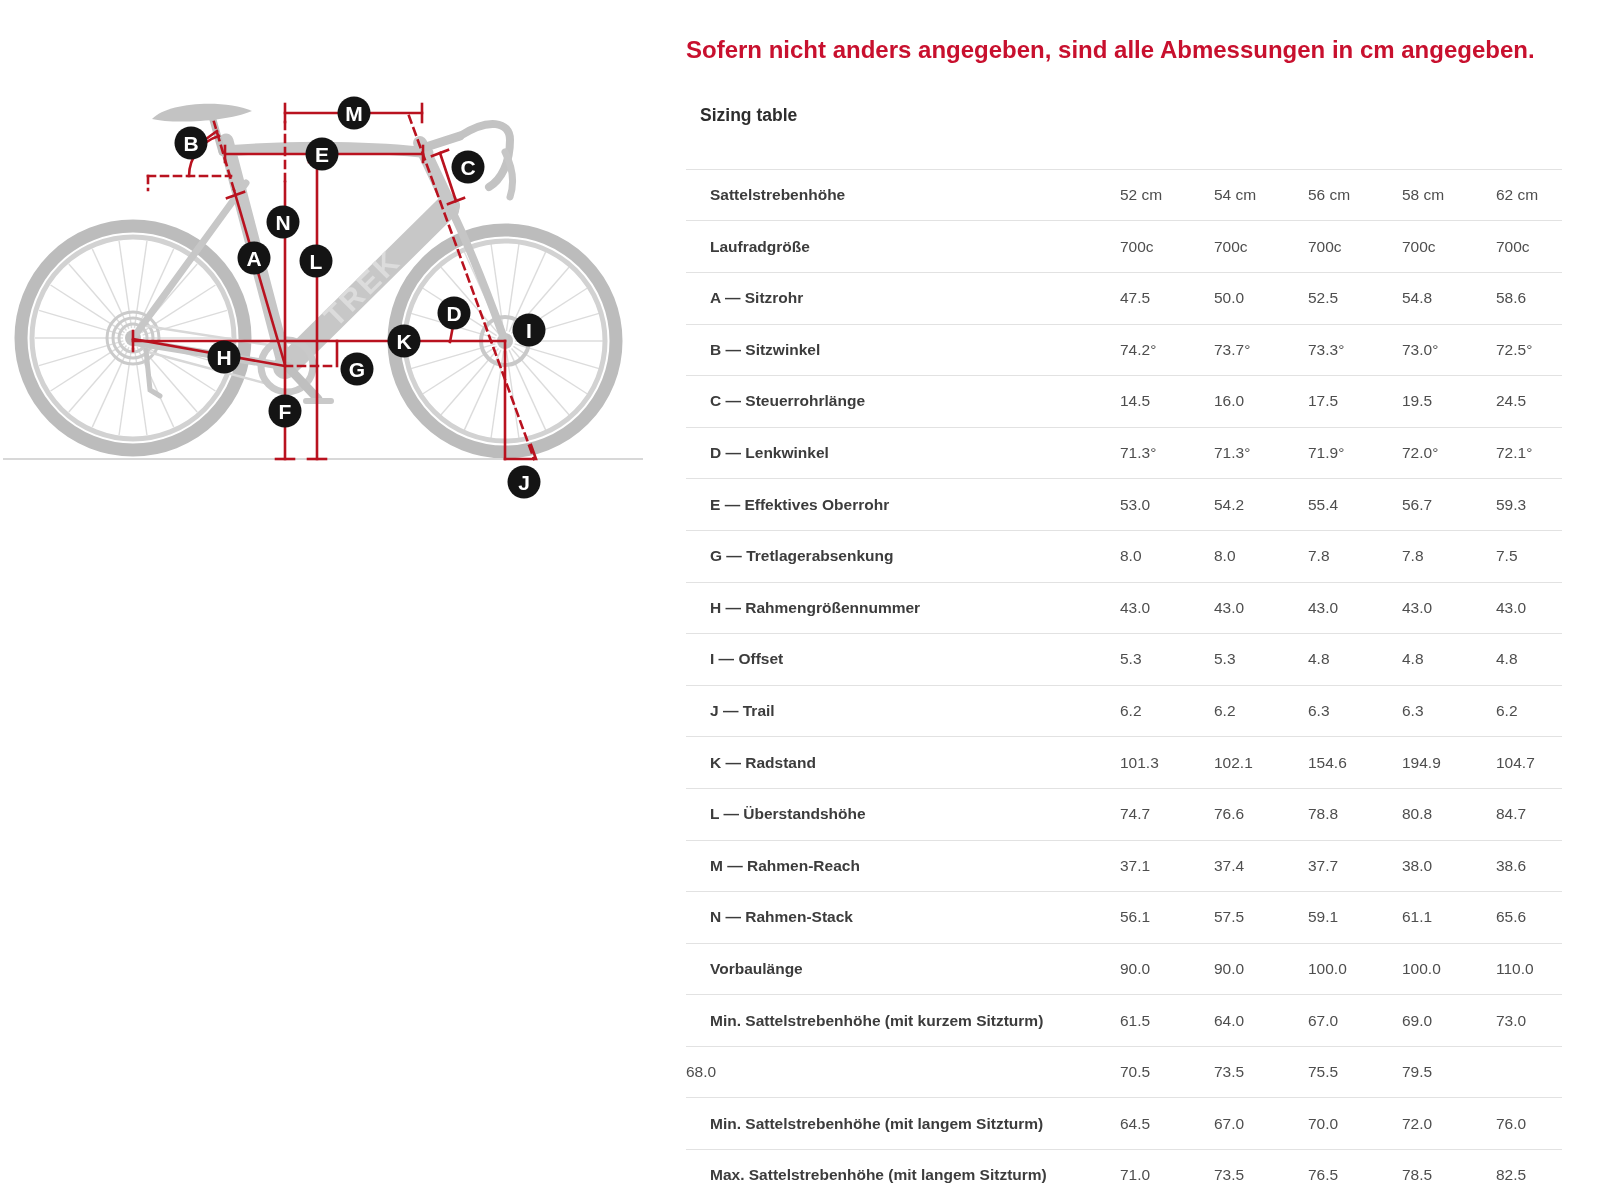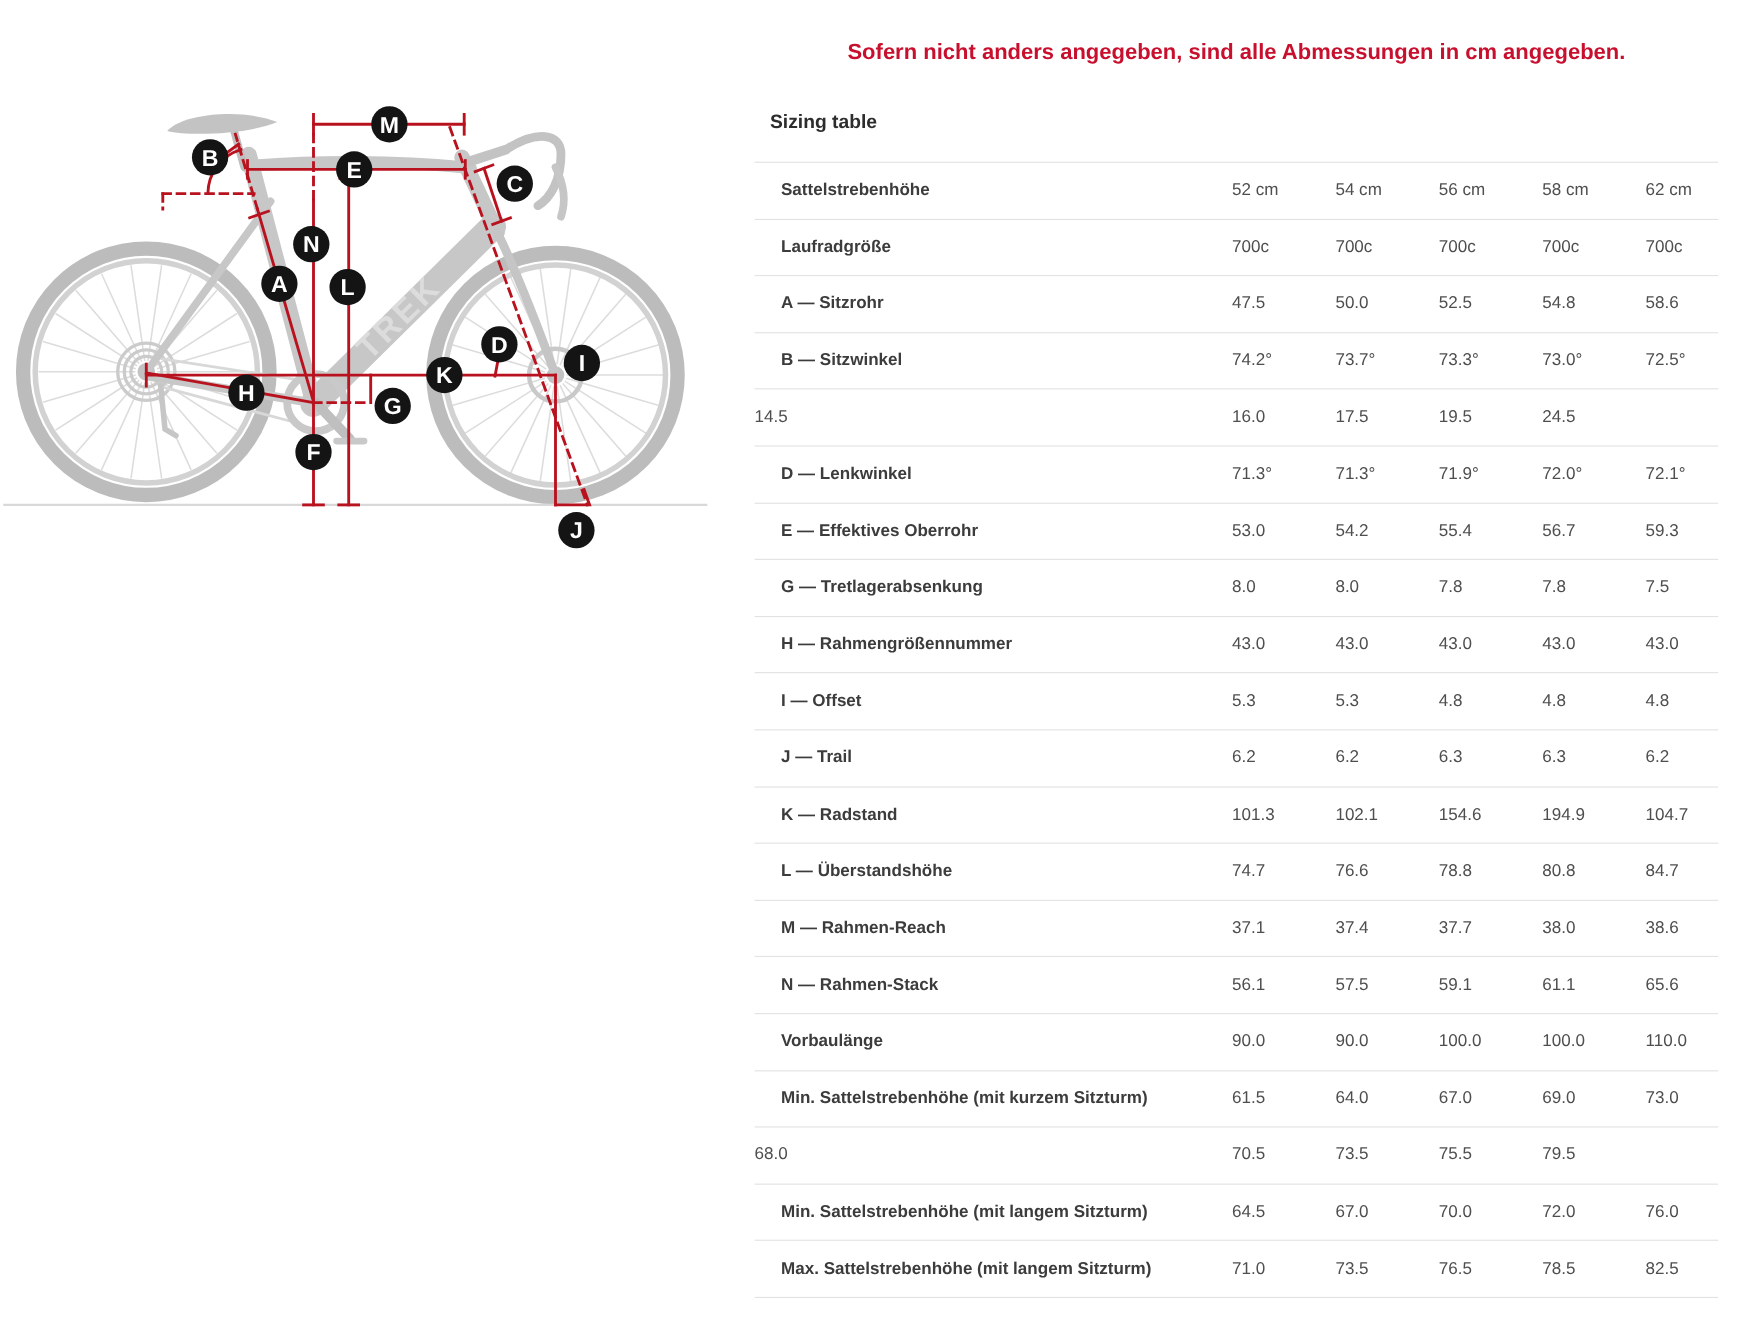--- a/index.html
+++ b/index.html
@@ -1,21 +1,21 @@
 <!DOCTYPE html>
 <html style="--red: #c8102e; --line-red: #b9121f; --badge-bg: #141414; --badge-fg: #ffffff; --sep: #e2e2e2;"><head>
 <meta charset="utf-8">
 <style>
   html,body{margin:0;padding:0;background:#fff;}
   .page{position:relative;width:1600px;height:1200px;background:#ffffff;overflow:hidden;
         font-family:"Liberation Sans",sans-serif;}
   .diagram{position:absolute;left:0;top:0;width:660px;height:540px;}
   .content{position:absolute;left:686px;top:0;width:876px;}
-  .note{margin:36px 0 0 0;font-size:20px;font-weight:700;color:var(--red,#c8102e);line-height:1.2;text-align:center;}
-  .table-title{margin:40px 0 26px 14px;font-size:17.5px;font-weight:700;color:#2d2d2d;}
+  .note{margin:36px 0 0 0;font-size:24px;font-weight:700;color:var(--red,#c8102e);line-height:1.2;}
+  .table-title{margin:40px 0 43px 14px;font-size:17.5px;font-weight:700;color:#2d2d2d;}
   .sizing-table{border-bottom:1px solid var(--sep,#e2e2e2);}
   .trow{display:grid;grid-template-columns:434px 94px 94px 94px 94px 64px;height:50.6px;
         align-items:center;border-top:1px solid var(--sep,#e2e2e2);}
   .tlabel{padding-left:24px;font-weight:700;color:#3c3c3c;font-size:15.5px;white-space:nowrap;}
   .tcell{color:#4e4e4e;font-size:15.5px;font-weight:400;}
   
   .bk{fill:none;stroke-linecap:round;}
   .trek{fill:#dcdcdc;font-family:"Liberation Sans",sans-serif;font-weight:700;font-size:30px;letter-spacing:3px;}
   
   .rl,.rld{stroke:var(--line-red,#b9121f);stroke-width:2.6;fill:none;stroke-linecap:square;}
@@ -256,20 +256,21 @@
         </div>
         <div class="trow">
           <div class="tlabel">B — Sitzwinkel</div>
           <div class="tcell">74.2°</div>
           <div class="tcell">73.7°</div>
           <div class="tcell">73.3°</div>
           <div class="tcell">73.0°</div>
           <div class="tcell">72.5°</div>
         </div>
         <div class="trow">
+          <div class="tlabel">C — Steuerrohrlänge</div>
           <div class="tcell">14.5</div>
           <div class="tcell">16.0</div>
           <div class="tcell">17.5</div>
           <div class="tcell">19.5</div>
           <div class="tcell">24.5</div>
         </div>
         <div class="trow">
           <div class="tlabel">D — Lenkwinkel</div>
           <div class="tcell">71.3°</div>
           <div class="tcell">71.3°</div>

